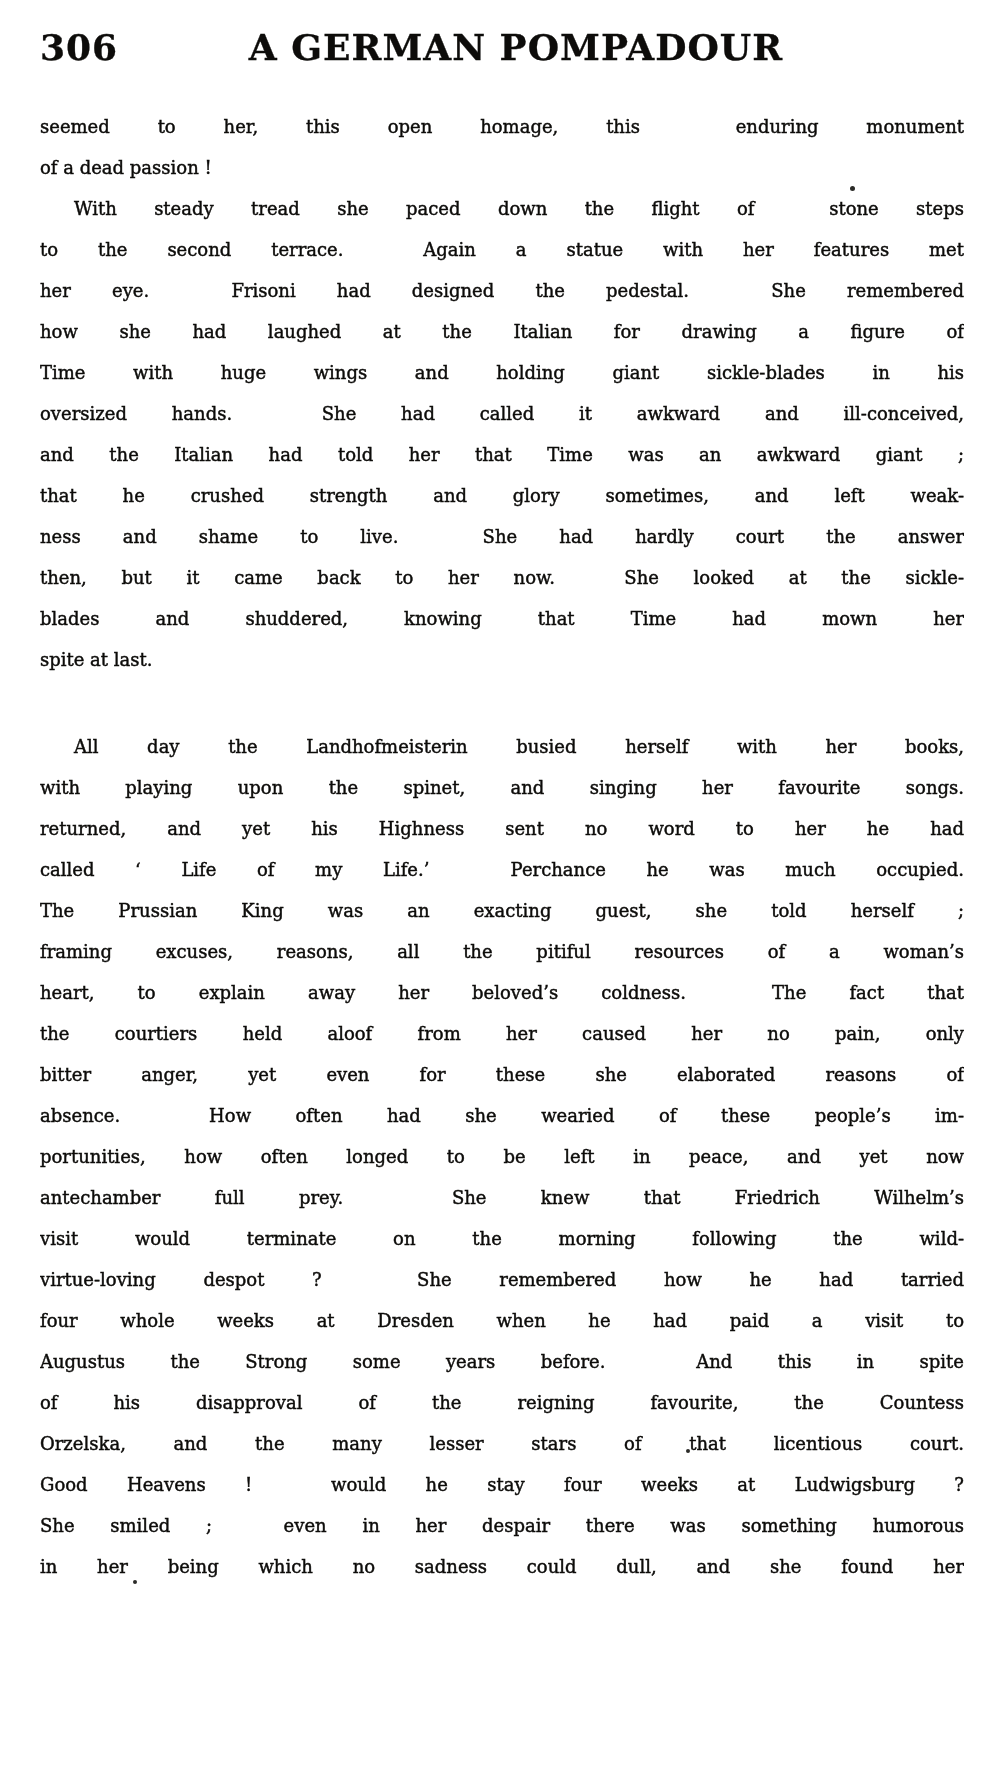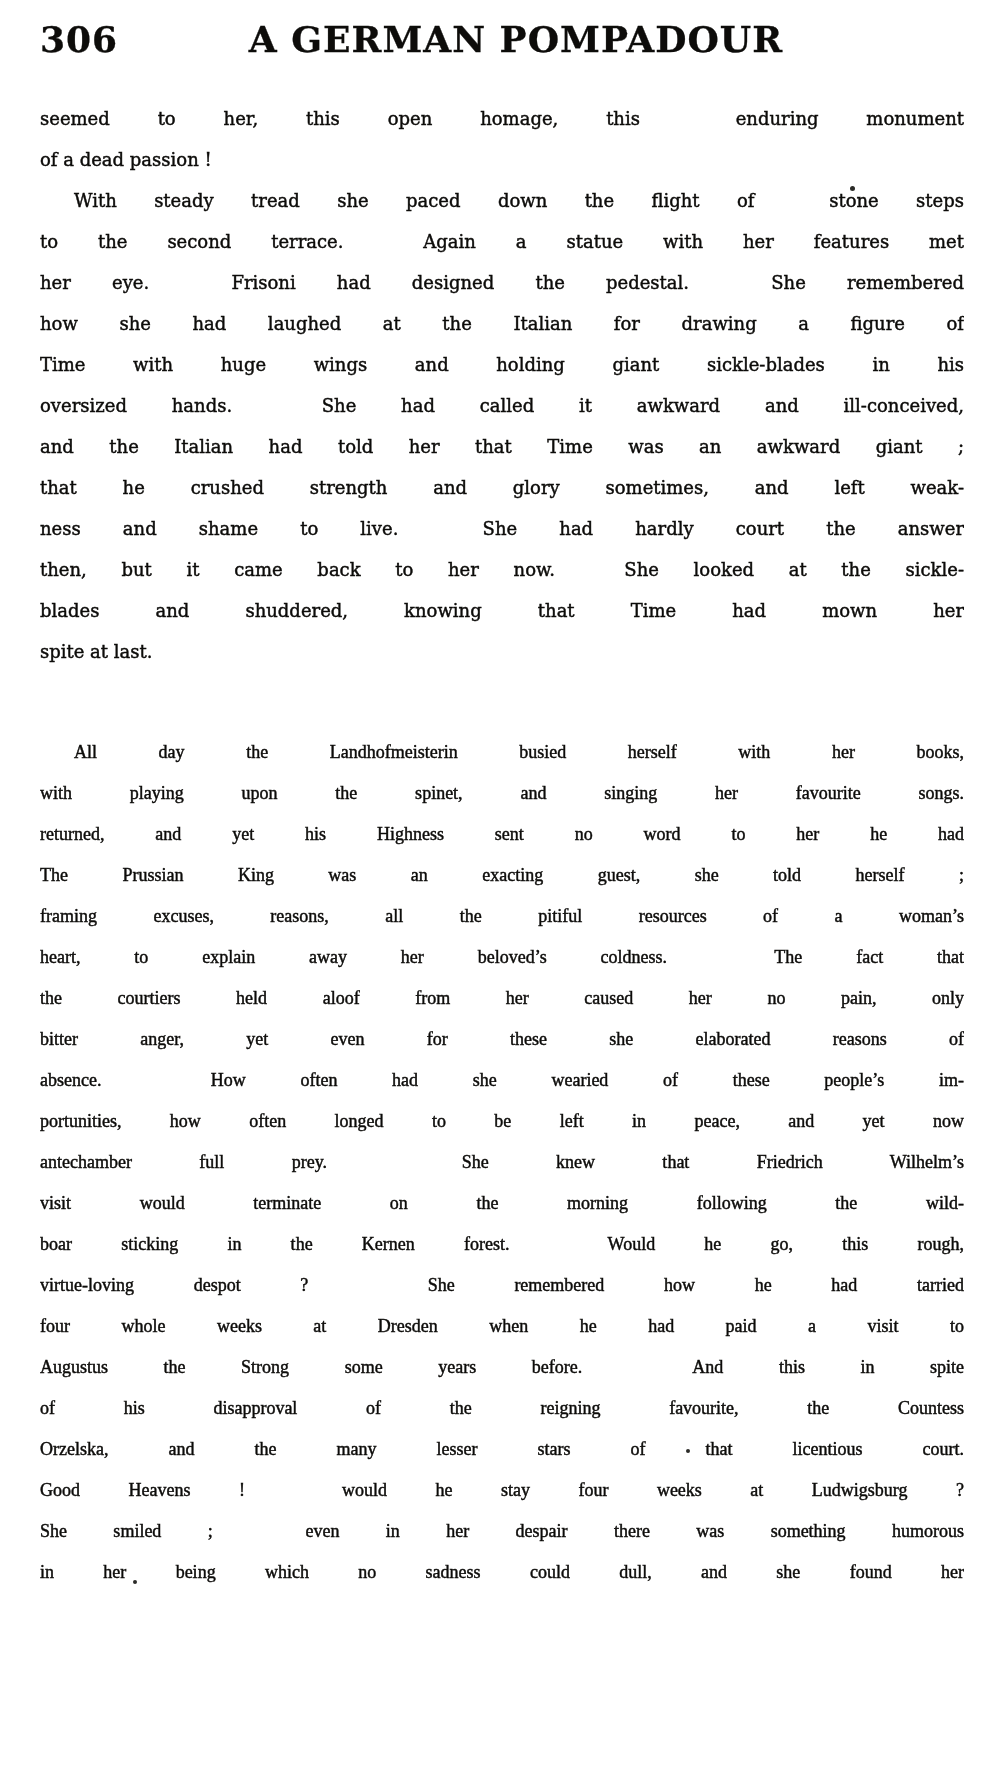--- a/index.html
+++ b/index.html
@@ -9,21 +9,21 @@
     background: #ffffff;
     font-family: "DejaVu Serif", serif;
     color: #0d0c0a;
     overflow: hidden;
     position: relative;
   }
   .page {
     box-sizing: border-box;
     width: 1000px;
     height: 1792px;
-    padding: 16px 36px 0 40px;
+    padding: 24px 36px 0 40px;
     position: relative;
   }
   
   .running-head {
     position: relative;
     height: 46px;
     font-size: 36px;
     font-weight: bold;
     line-height: 46px;
     -webkit-text-stroke: 0.3px #0d0c0a;
@@ -53,21 +53,21 @@
     font-size: 18px;
     line-height: 41px;
     height: 41px;
     text-align: justify;
     text-align-last: justify;
     white-space: pre-wrap;
     overflow: hidden;
   }
   .line.indent { text-indent: 34px; }
   .line.para-end { text-align-last: left; }
-  .paragraph.section-break { margin-top: 60px; font-family: Liberation Serif, serif; }
+  .paragraph.section-break { margin-top: 46px; }
   
   .speck {
     position: absolute;
     background: #2b2b28;
     border-radius: 50%;
   }
 </style>
 </head>
 <body style="color: rgb(13, 12, 10); background: rgb(255, 255, 255);">
 
@@ -93,30 +93,30 @@
         <div class="line">that he crushed strength and glory sometimes, and left weak-</div>
         <div class="line">ness and shame to live.  She had hardly court the answer</div>
         <div class="line">then, but it came back to her now.  She looked at the sickle-</div>
         <div class="line">blades and shuddered, knowing that Time had mown her</div>
         <div class="line para-end">spite at last.</div>
       </div>
       <div class="paragraph section-break">
         <div class="line indent">All day the Landhofmeisterin busied herself with her books,</div>
         <div class="line">with playing upon the spinet, and singing her favourite songs.</div>
         <div class="line">returned, and yet his Highness sent no word to her he had</div>
+        <div class="line">called ‘ Life of my Life.’  Perchance he was much occupied.</div>
         <div class="line">The Prussian King was an exacting guest, she told herself ;</div>
         <div class="line">framing excuses, reasons, all the pitiful resources of a woman’s</div>
         <div class="line">heart, to explain away her beloved’s coldness.  The fact that</div>
         <div class="line">the courtiers held aloof from her caused her no pain, only</div>
         <div class="line">bitter anger, yet even for these she elaborated reasons of</div>
         <div class="line">absence.  How often had she wearied of these people’s im-</div>
         <div class="line">portunities, how often longed to be left in peace, and yet now</div>
         <div class="line">antechamber full prey.  She knew that Friedrich Wilhelm’s</div>
         <div class="line">visit would terminate on the morning following the wild-</div>
-        <div class="line">boar sticking in the Kernen forest.  Would he go, this rough,</div>
         <div class="line">virtue-loving despot ?  She remembered how he had tarried</div>
         <div class="line">four whole weeks at Dresden when he had paid a visit to</div>
         <div class="line">Augustus the Strong some years before.  And this in spite</div>
         <div class="line">of his disapproval of the reigning favourite, the Countess</div>
         <div class="line">Orzelska, and the many lesser stars of that licentious court.</div>
         <div class="line">Good Heavens !  would he stay four weeks at Ludwigsburg ?</div>
         <div class="line">She smiled ;  even in her despair there was something humorous</div>
         <div class="line">in her being which no sadness could dull, and she found her</div>
       </div>
     </main>

